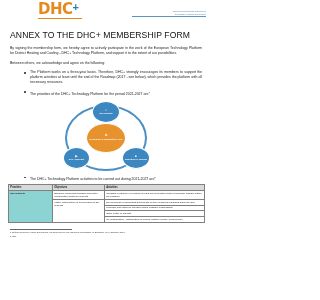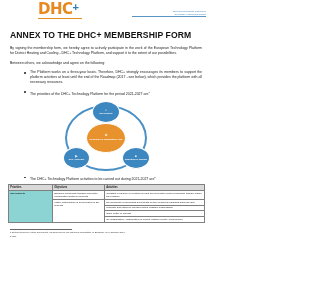--- a/index.html
+++ b/index.html
@@ -37,21 +37,21 @@
     letter-spacing:0.05px;
   }
   .tagline-rule{
     position:absolute;right:6px;top:16px;width:74px;height:0.7px;background:#2E7BB5;opacity:.8;
   }
 
   
   .title{
     margin:4px 10px 0 10px;
     font-size:8.6px;line-height:11px;
-    font-weight:bold;color:#111;
+    font-weight:normal;color:#111;
     letter-spacing:0.1px;
   }
 
   
   .para{
     margin:5px 10px 0 10px;
     font-size:3.5px;line-height:5.1px;
     text-align:justify;color:#222;
   }
   .para2{margin-top:5px;}

